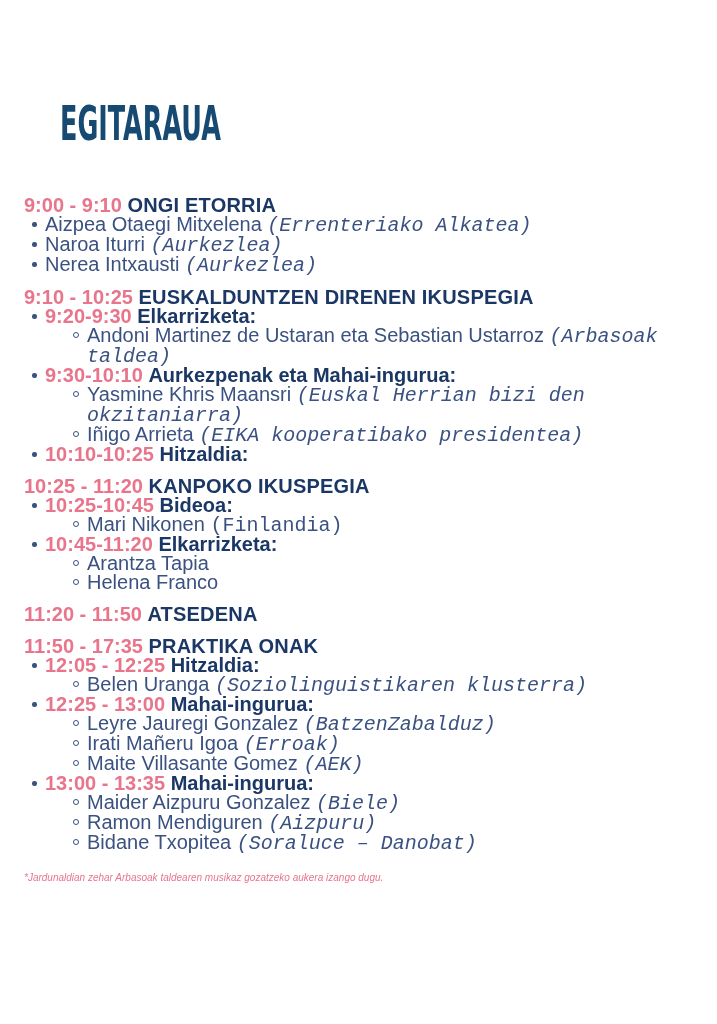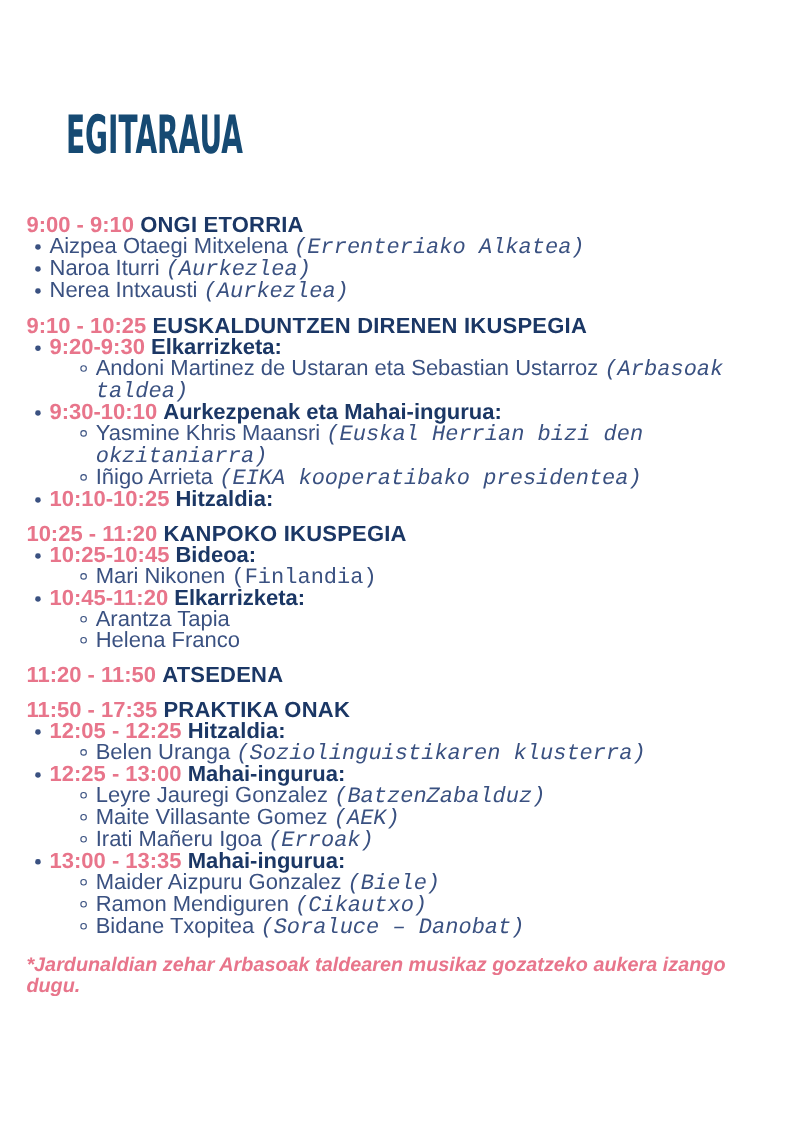--- a/index.html
+++ b/index.html
@@ -43,22 +43,22 @@
     width:4px;height:4px;border-radius:50%;
     border:1.5px solid var(--navy-body,#3a5181);
     background:transparent;
   }
   .name{color:var(--navy-body,#3a5181);}
   .detail{color:var(--navy-body,#3a5181);font-family:Liberation Mono, monospace;}
   .detail.italic{font-style:italic;}
   .footnote{
     margin:15px 0 0 0;
     color:var(--pink,#e8758b);
-    font-weight:700;font-style:italic;
-    font-size:18px;line-height:19px;
+    font-weight:400;font-style:italic;
+    font-size:10px;line-height:19px;
   }
 </style>
 </head>
 <body>
 
 <div class="page">
   <h1 class="title">EGITARAUA</h1>
   <div class="schedule" id="schedule">
       <section class="section">
         <div class="sec-head"><span class="time">9:00 - 9:10</span> <span class="sec-title">ONGI ETORRIA</span></div>
@@ -97,25 +97,25 @@
         <div class="sec-head"><span class="time">11:20 - 11:50</span> <span class="sec-title">ATSEDENA</span></div>
       </section>
       <section class="section">
         <div class="sec-head"><span class="time">11:50 - 17:35</span> <span class="sec-title">PRAKTIKA ONAK</span></div>
         <ul class="l1">
           <li class="li1"><span class="time">12:05 - 12:25</span> <span class="label">Hitzaldia:</span><ul class="l2">
               <li class="li2"><span class="name">Belen Uranga</span> <span class="detail italic">(Soziolinguistikaren klusterra)</span></li>
             </ul></li>
           <li class="li1"><span class="time">12:25 - 13:00</span> <span class="label">Mahai-ingurua:</span><ul class="l2">
               <li class="li2"><span class="name">Leyre Jauregi Gonzalez</span> <span class="detail italic">(BatzenZabalduz)</span></li>
+              <li class="li2"><span class="name">Irati Mañeru Igoa</span> <span class="detail italic">(Erroak)</span></li>
               <li class="li2"><span class="name">Maite Villasante Gomez</span> <span class="detail italic">(AEK)</span></li>
-              <li class="li2"><span class="name">Irati Mañeru Igoa</span> <span class="detail italic">(Erroak)</span></li>
             </ul></li>
           <li class="li1"><span class="time">13:00 - 13:35</span> <span class="label">Mahai-ingurua:</span><ul class="l2">
               <li class="li2"><span class="name">Maider Aizpuru Gonzalez</span> <span class="detail italic">(Biele)</span></li>
-              <li class="li2"><span class="name">Ramon Mendiguren</span> <span class="detail italic">(Cikautxo)</span></li>
+              <li class="li2"><span class="name">Ramon Mendiguren</span> <span class="detail italic">(Aizpuru)</span></li>
               <li class="li2"><span class="name">Bidane Txopitea</span> <span class="detail italic">(Soraluce – Danobat)</span></li>
             </ul></li>
         </ul>
       </section>
     </div>
   <p class="footnote">*Jardunaldian zehar Arbasoak taldearen musikaz gozatzeko aukera izango dugu.</p>
 </div>
 
 </body></html>

